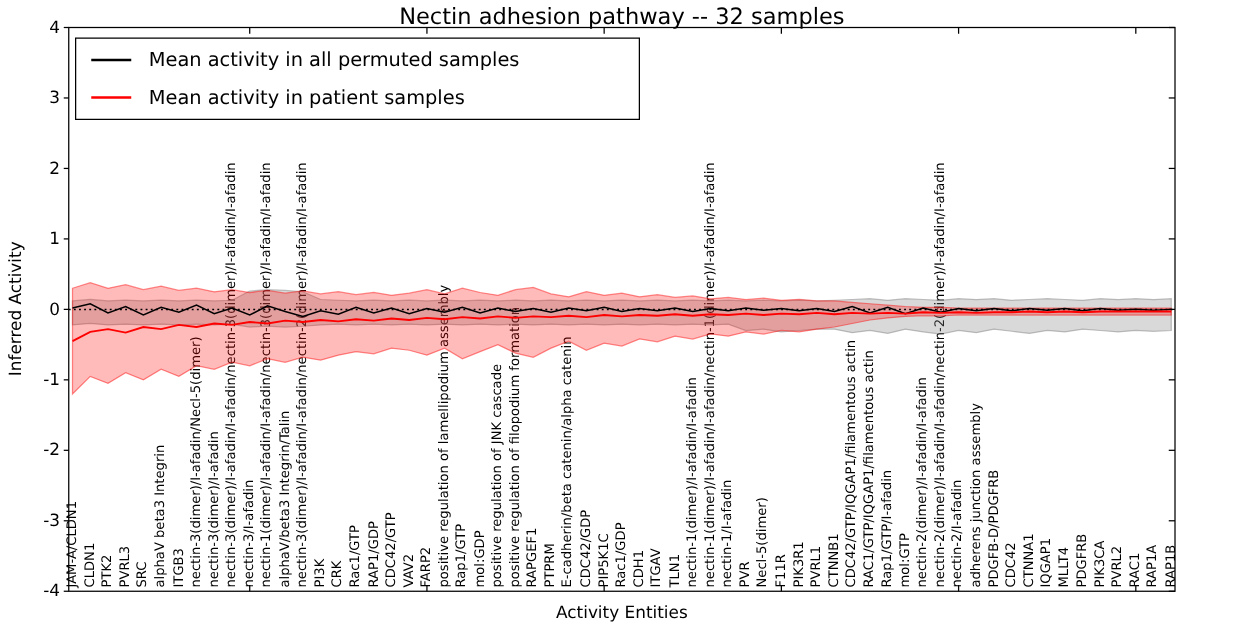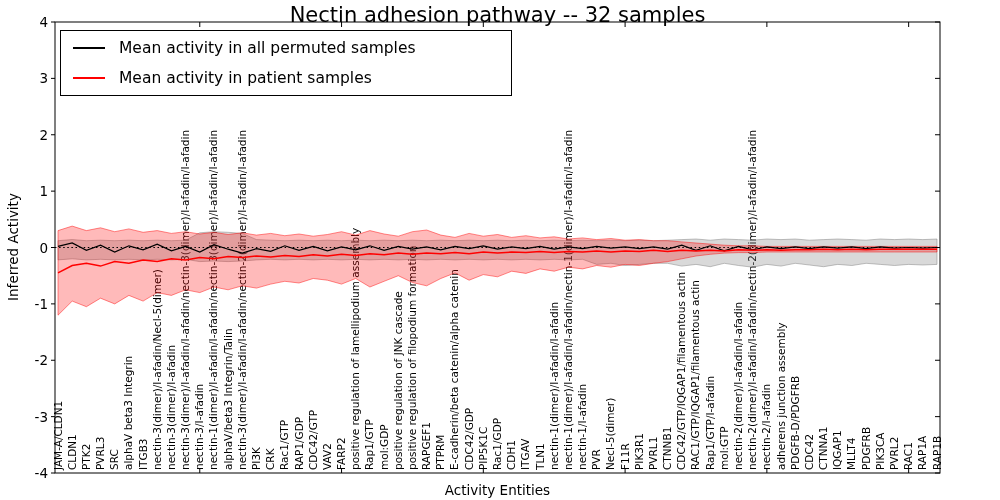--- a/index.html
+++ b/index.html
@@ -1,19 +1,19 @@
 <!DOCTYPE html>
 <html><head>
 <meta charset="utf-8">
 <style>
   html,body{margin:0;padding:0;background:#fff;}
   .figure{position:relative;width:1000px;height:500px;background:#fff;overflow:hidden;
           font-family:"DejaVu Sans","Liberation Sans",sans-serif;color:#000;}
   .title{position:absolute;left:55px;top:3px;width:885px;text-align:center;
-         font-size:21px;white-space:nowrap;}
+         font-size:18px;white-space:nowrap;}
   .ylabel{position:absolute;left:13px;top:247px;transform:translate(-50%,-50%) rotate(-90deg);
           font-size:13.5px;white-space:nowrap;}
   .xlabel{position:absolute;left:55px;top:482px;width:885px;text-align:center;font-size:13.5px;}
   #plot{position:absolute;left:0;top:0;}
   .ytick{position:absolute;left:14px;width:34px;text-align:right;font-size:13.5px;line-height:16px;}
   .cat{position:absolute;font-size:10.5px;line-height:12px;white-space:nowrap;
        transform-origin:0 0;transform:rotate(-90deg);}
   .legend{position:absolute;left:60px;top:30px;width:450px;height:64px;background:#fff;
           border:1px solid #000;z-index:5;}
   .lrow{position:absolute;left:0;height:30px;display:flex;align-items:center;}

